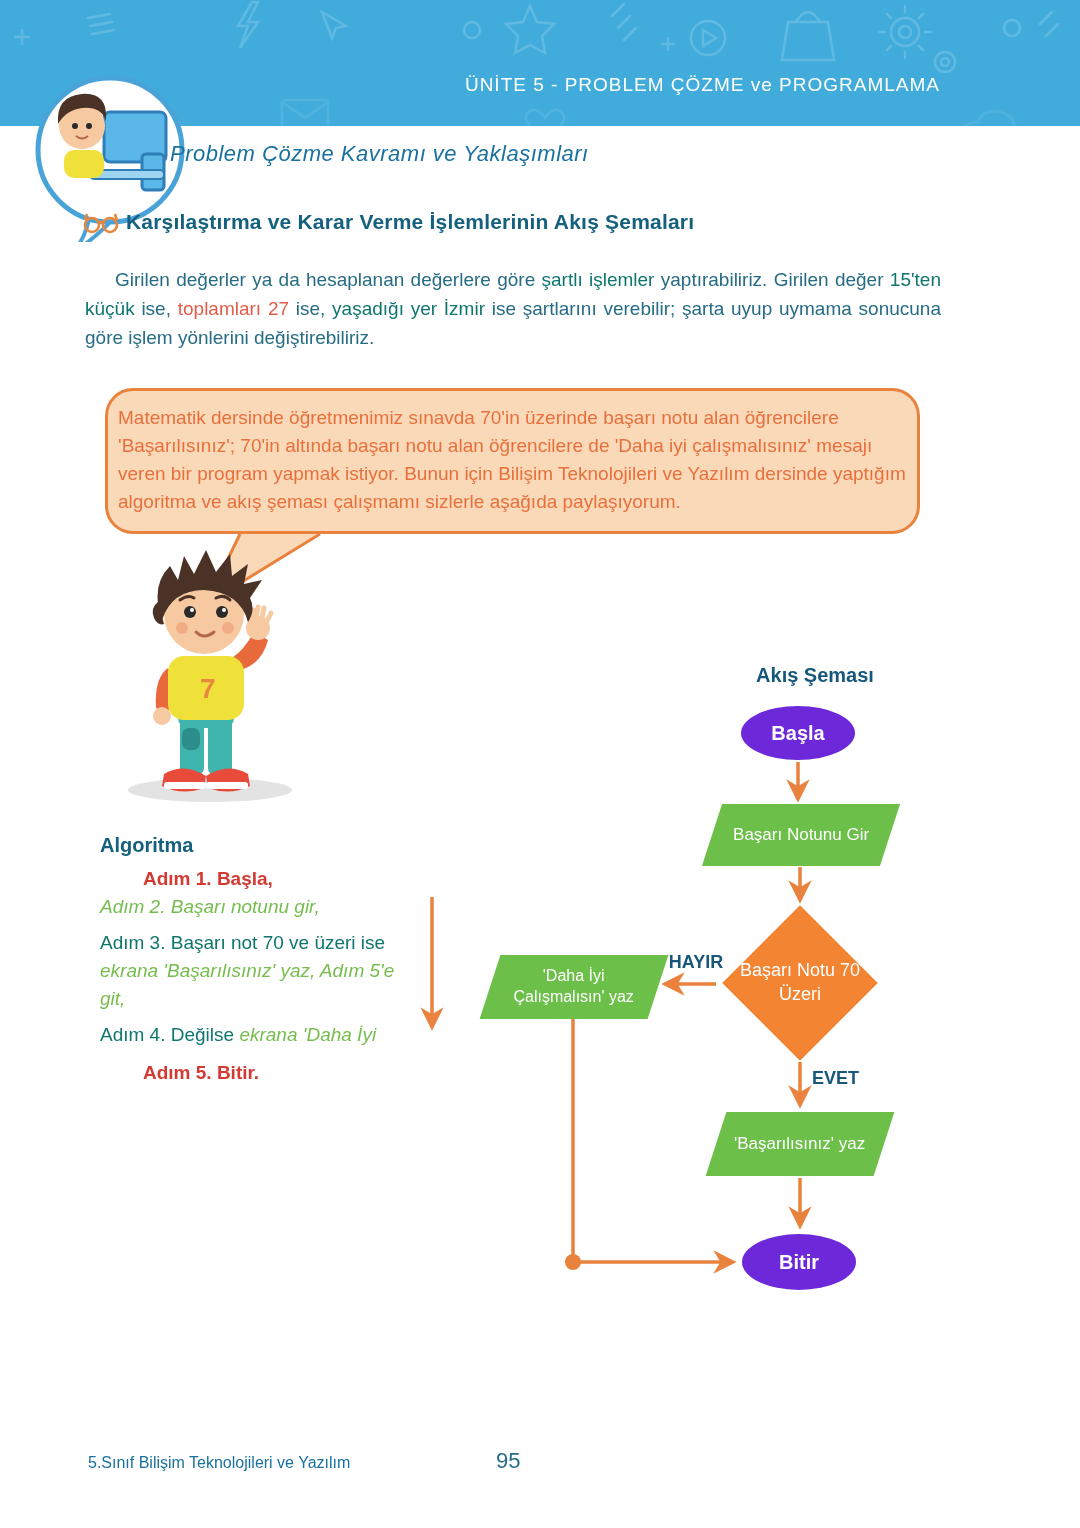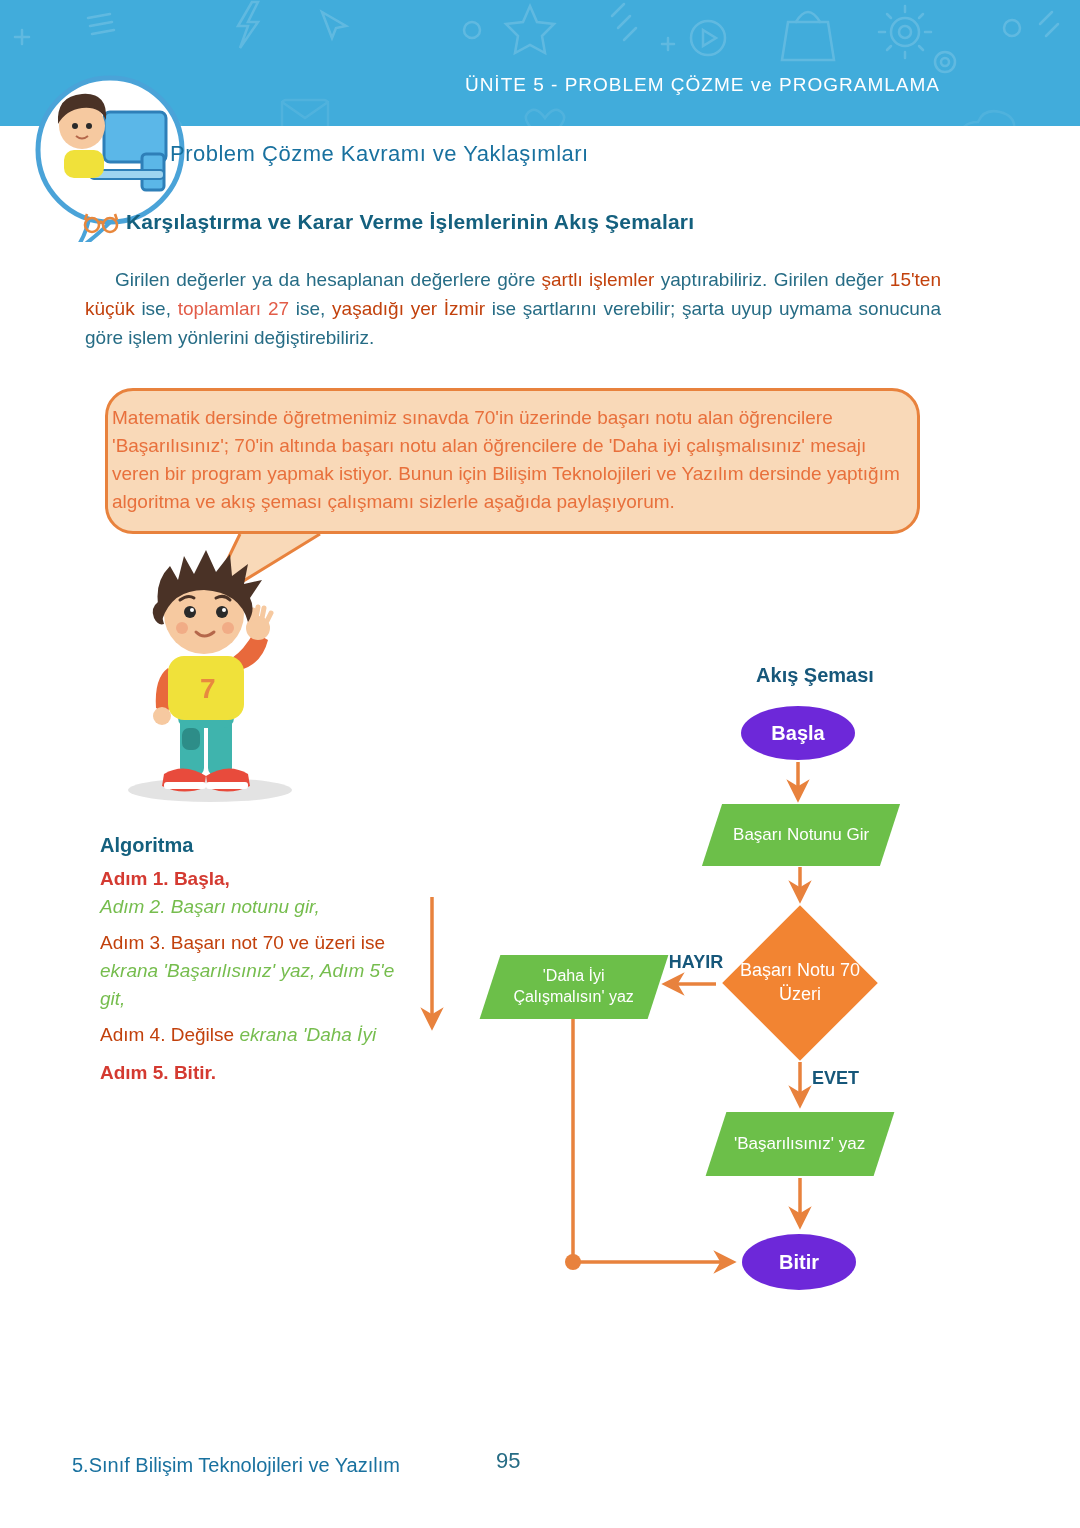--- a/index.html
+++ b/index.html
@@ -6,34 +6,34 @@
   .page{position:relative;width:1080px;height:1528px;background:#ffffff;overflow:hidden;
         font-family:"Liberation Sans",sans-serif;}
 
   
   .band-dark{position:absolute;left:0;top:8;width:1080px;height:38px;background:#2ba4d6;}
   .band-light{position:absolute;left:0;top:46;width:1080px;height:126px;background:#41acdb;}
   .doodles{position:absolute;left:0;top:8;width:1080px;height:164px;pointer-events:none;}
   .unit-title{position:absolute;top:74px;right:140px;color:#ffffff;font-size:19px;
               letter-spacing:1px;font-weight:500;}
   .section-title{position:absolute;left:170px;top:141px;color:#19719f;font-size:22px;
-                 letter-spacing:.5px;font-weight:500;}
+                 letter-spacing:.5px;font-weight:500;font-style:italic;}
   .mascot{position:absolute;left:20px;top:66px;width:180px;height:176px;}
 
   
   .heading-row{position:absolute;left:82px;top:210px;display:flex;align-items:center;gap:6px;}
   .heading-row .txt{color:#14607e;font-size:21px;font-weight:bold;letter-spacing:.2px;}
   .intro{position:absolute;left:85px;top:246px;width:856px;font-size:19px;line-height:29px;
          color:#266c85;text-align:justify;text-indent:30px;}
-  .c-teal{color:#266c85;} .c-orange{color:#c2410c;} .c-redorange{color:#e25c48;}
-  .c-green{color:#76bd4e;font-style:italic;} .c-red{color:#d43a31;font-weight:bold;}
+  .c-teal{color:#266c85;} .c-orange{color:#0f766e;} .c-redorange{color:#e25c48;}
+  .c-green{color:#76bd4e;font-style:italic;} .c-red{color:#d43a31;font-weight:bold;margin-left:43px;}
 
   
   .bubble{position:absolute;left:105px;top:388px;width:815px;min-height:146px;box-sizing:border-box;
-          background:#f9d9b8;border:3px solid #e8823d;border-radius:28px;padding:13px 4px;
+          background:#f9d9b8;border:3px solid #e8823d;border-radius:28px;padding:13px 10px;
           color:#e8703c;font-size:19px;line-height:28px;}
   .bubble-tail{position:absolute;left:190px;top:532px;width:150px;height:80px;}
   .boy{position:absolute;left:72px;top:540px;width:266px;height:268px;}
 
   
   .algorithm{position:absolute;left:100px;top:831px;width:350px;font-size:19px;line-height:28px;}
   .algorithm .title{color:#14607e;font-size:20px;font-weight:bold;margin-bottom:6px;}
   .alg-line{margin:0;}
   .mt8{margin-top:8px;} .mt10{margin-top:10px;}
 
@@ -55,21 +55,21 @@
   .fc-diamond{position:absolute;left:745px;top:928px;width:110px;height:110px;background:#f28432;
               transform:rotate(45deg);}
   .fc-diamond-label{position:absolute;left:725px;top:958px;width:150px;text-align:center;
                     color:#ffffff;font-size:18px;line-height:1.35;}
   .fc-branch{position:absolute;color:#16577a;font-size:18px;font-weight:bold;}
   .fc-no-label{left:664px;top:952px;width:64px;text-align:center;}
   .fc-yes-label{left:812px;top:1068px;}
   .fc-arrows{position:absolute;left:400px;top:640px;width:560px;height:690px;pointer-events:none;}
 
   
-  .footer-left{position:absolute;left:72px;top:1454px;color:#19719f;font-size:20px;font-weight:500;}
+  .footer-left{position:absolute;left:88px;top:1454px;color:#19719f;font-size:16px;font-weight:500;}
   .footer-page{position:absolute;left:496px;top:1448px;color:#266c85;font-size:22px;}
 </style>
 </head>
 <body>
 
 <div class="page">
 
   <div class="band-dark"></div>
   <div class="band-light"></div>
 

